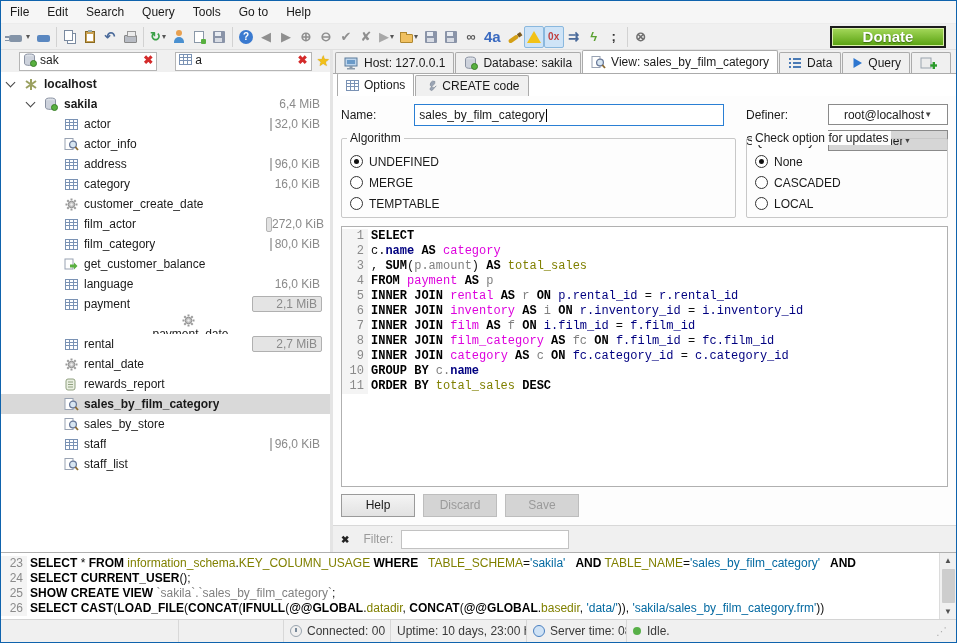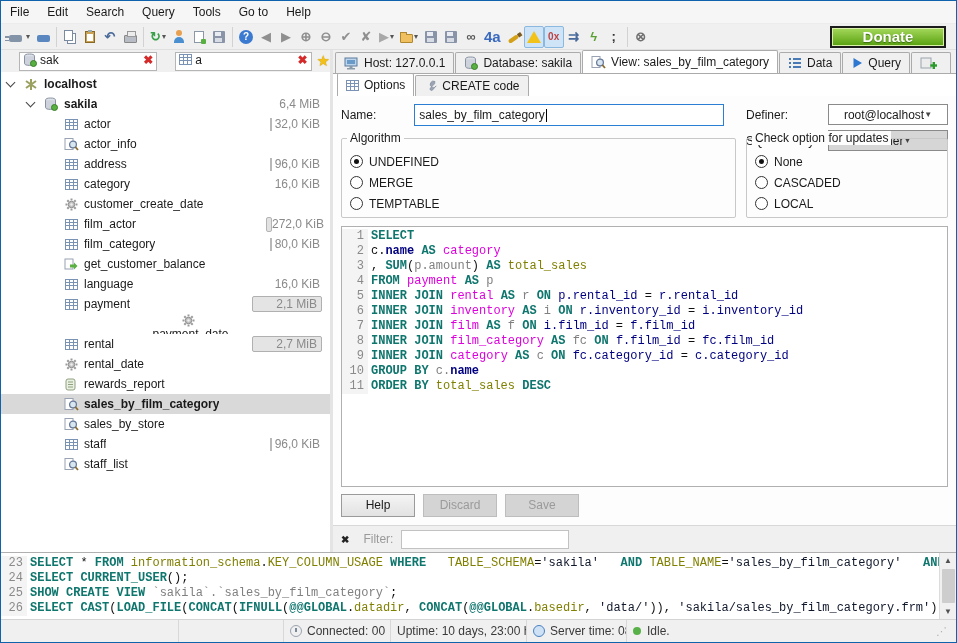--- a/index.html
+++ b/index.html
@@ -94,41 +94,41 @@
 .groupbox.chk{width:202px}
 .gtitle{position:absolute;top:-8px;left:5px;background:#fdfdfd;padding:0 3px}
 .radio-row{display:flex;align-items:center;height:21px}
 .radio{width:13px;height:13px;border:1px solid #333;border-radius:50%;margin-right:6px;position:relative;background:#fff;flex:0 0 auto}
 .radio.sel:after{content:"";position:absolute;left:3px;top:3px;width:5px;height:5px;border-radius:50%;background:#111}
 
 .editor{margin-top:8px;flex:1;border:1px solid #b0b0b0;background:#fff;overflow:hidden;font-family:"Liberation Mono","DejaVu Sans Mono",monospace;font-size:12px;padding:2px 0;min-height:0}
 .cl{display:flex;height:15px;line-height:15px;white-space:pre}
 .ln{width:26px;text-align:right;color:#8a8a8a;background:#f4f4f4;padding-right:4px;flex:0 0 auto}
 .lt{padding-left:3px;white-space:pre;overflow:hidden}
-.tok.kw{color:#0f766e;font-weight:bold}
+.tok.kw{color:#000000;font-weight:bold}
 .tok.tbl{color:#dd00dd}
 .tok.id{color:#808000}
 .tok.col{color:#000080}
 .tok.colb{color:#000080;font-weight:bold}
 .tok.al{color:#808080}
-.tok.str{color:#0f172a}
+.tok.str{color:#0369a1}
 .tok.bt{color:#808080}
 .tok.pl{color:#101010}
 
 .btnrow{margin-top:7px;display:flex;flex:0 0 auto}
 .btn{width:74px;height:23px;margin-right:8px;text-align:center;line-height:21px;border:1px solid #9a9a9a;background:linear-gradient(#f4f4f4,#e2e2e2)}
 .btn.disabled{background:#d4d4d4;border-color:#bdbdbd;color:#9a9a9a}
 
 .filterbar{height:27px;background:#f0f0f0;border-top:1px solid #d8d8d8;display:flex;align-items:center;padding-left:8px;flex:0 0 auto}
 .fclose{font-size:10px;font-weight:bold;color:#222;margin-right:14px}
 .flbl{color:#9a9a9a;margin-right:8px}
 .finput{width:168px;height:19px;background:#fff;border:1px solid #c2c2c2}
 
 .log{height:67px;background:#fff;border-top:1px solid #b0b0b0;display:flex;flex:0 0 auto}
-.loglines{flex:1;overflow:hidden;font-family:Liberation Mono, monospace;font-size:12px;padding-top:3px}
+.loglines{flex:1;overflow:hidden;font-family:Liberation Sans, sans-serif;font-size:12px;padding-top:3px}
 .vscroll{width:17px;background:#f0f0f0;border-left:1px solid #dcdcdc;display:flex;flex-direction:column;align-items:center;justify-content:space-between;flex:0 0 auto}
 .varrow{font-size:8px;color:#505050;padding:3px 0}
 .vthumb{flex:1;width:13px;background:#cdcdcd;border-radius:1px;margin:1px 0}
 
 .statusbar{height:23px;background:#f0f0f0;border-top:1px solid #d4d4d4;display:flex;align-items:center;flex:0 0 auto;color:#3a3a3a}
 .scell{height:100%;border-right:1px solid #d8d8d8;display:flex;align-items:center;padding:0 6px;overflow:hidden;white-space:pre;flex:0 0 auto}
 .scell:last-child{border-right:none;flex:1}
 .mini-clock{width:12px;height:12px;border:1.5px solid #9aa4ae;border-radius:50%;position:relative;margin-right:5px;flex:0 0 auto}
 .mini-clock:after{content:"";position:absolute;left:4px;top:2px;width:1.5px;height:4px;background:#7a8a9a}
 .seal{width:13px;height:9px;background:#8a6a4a;border-radius:6px 8px 4px 6px;margin-right:5px;flex:0 0 auto}

